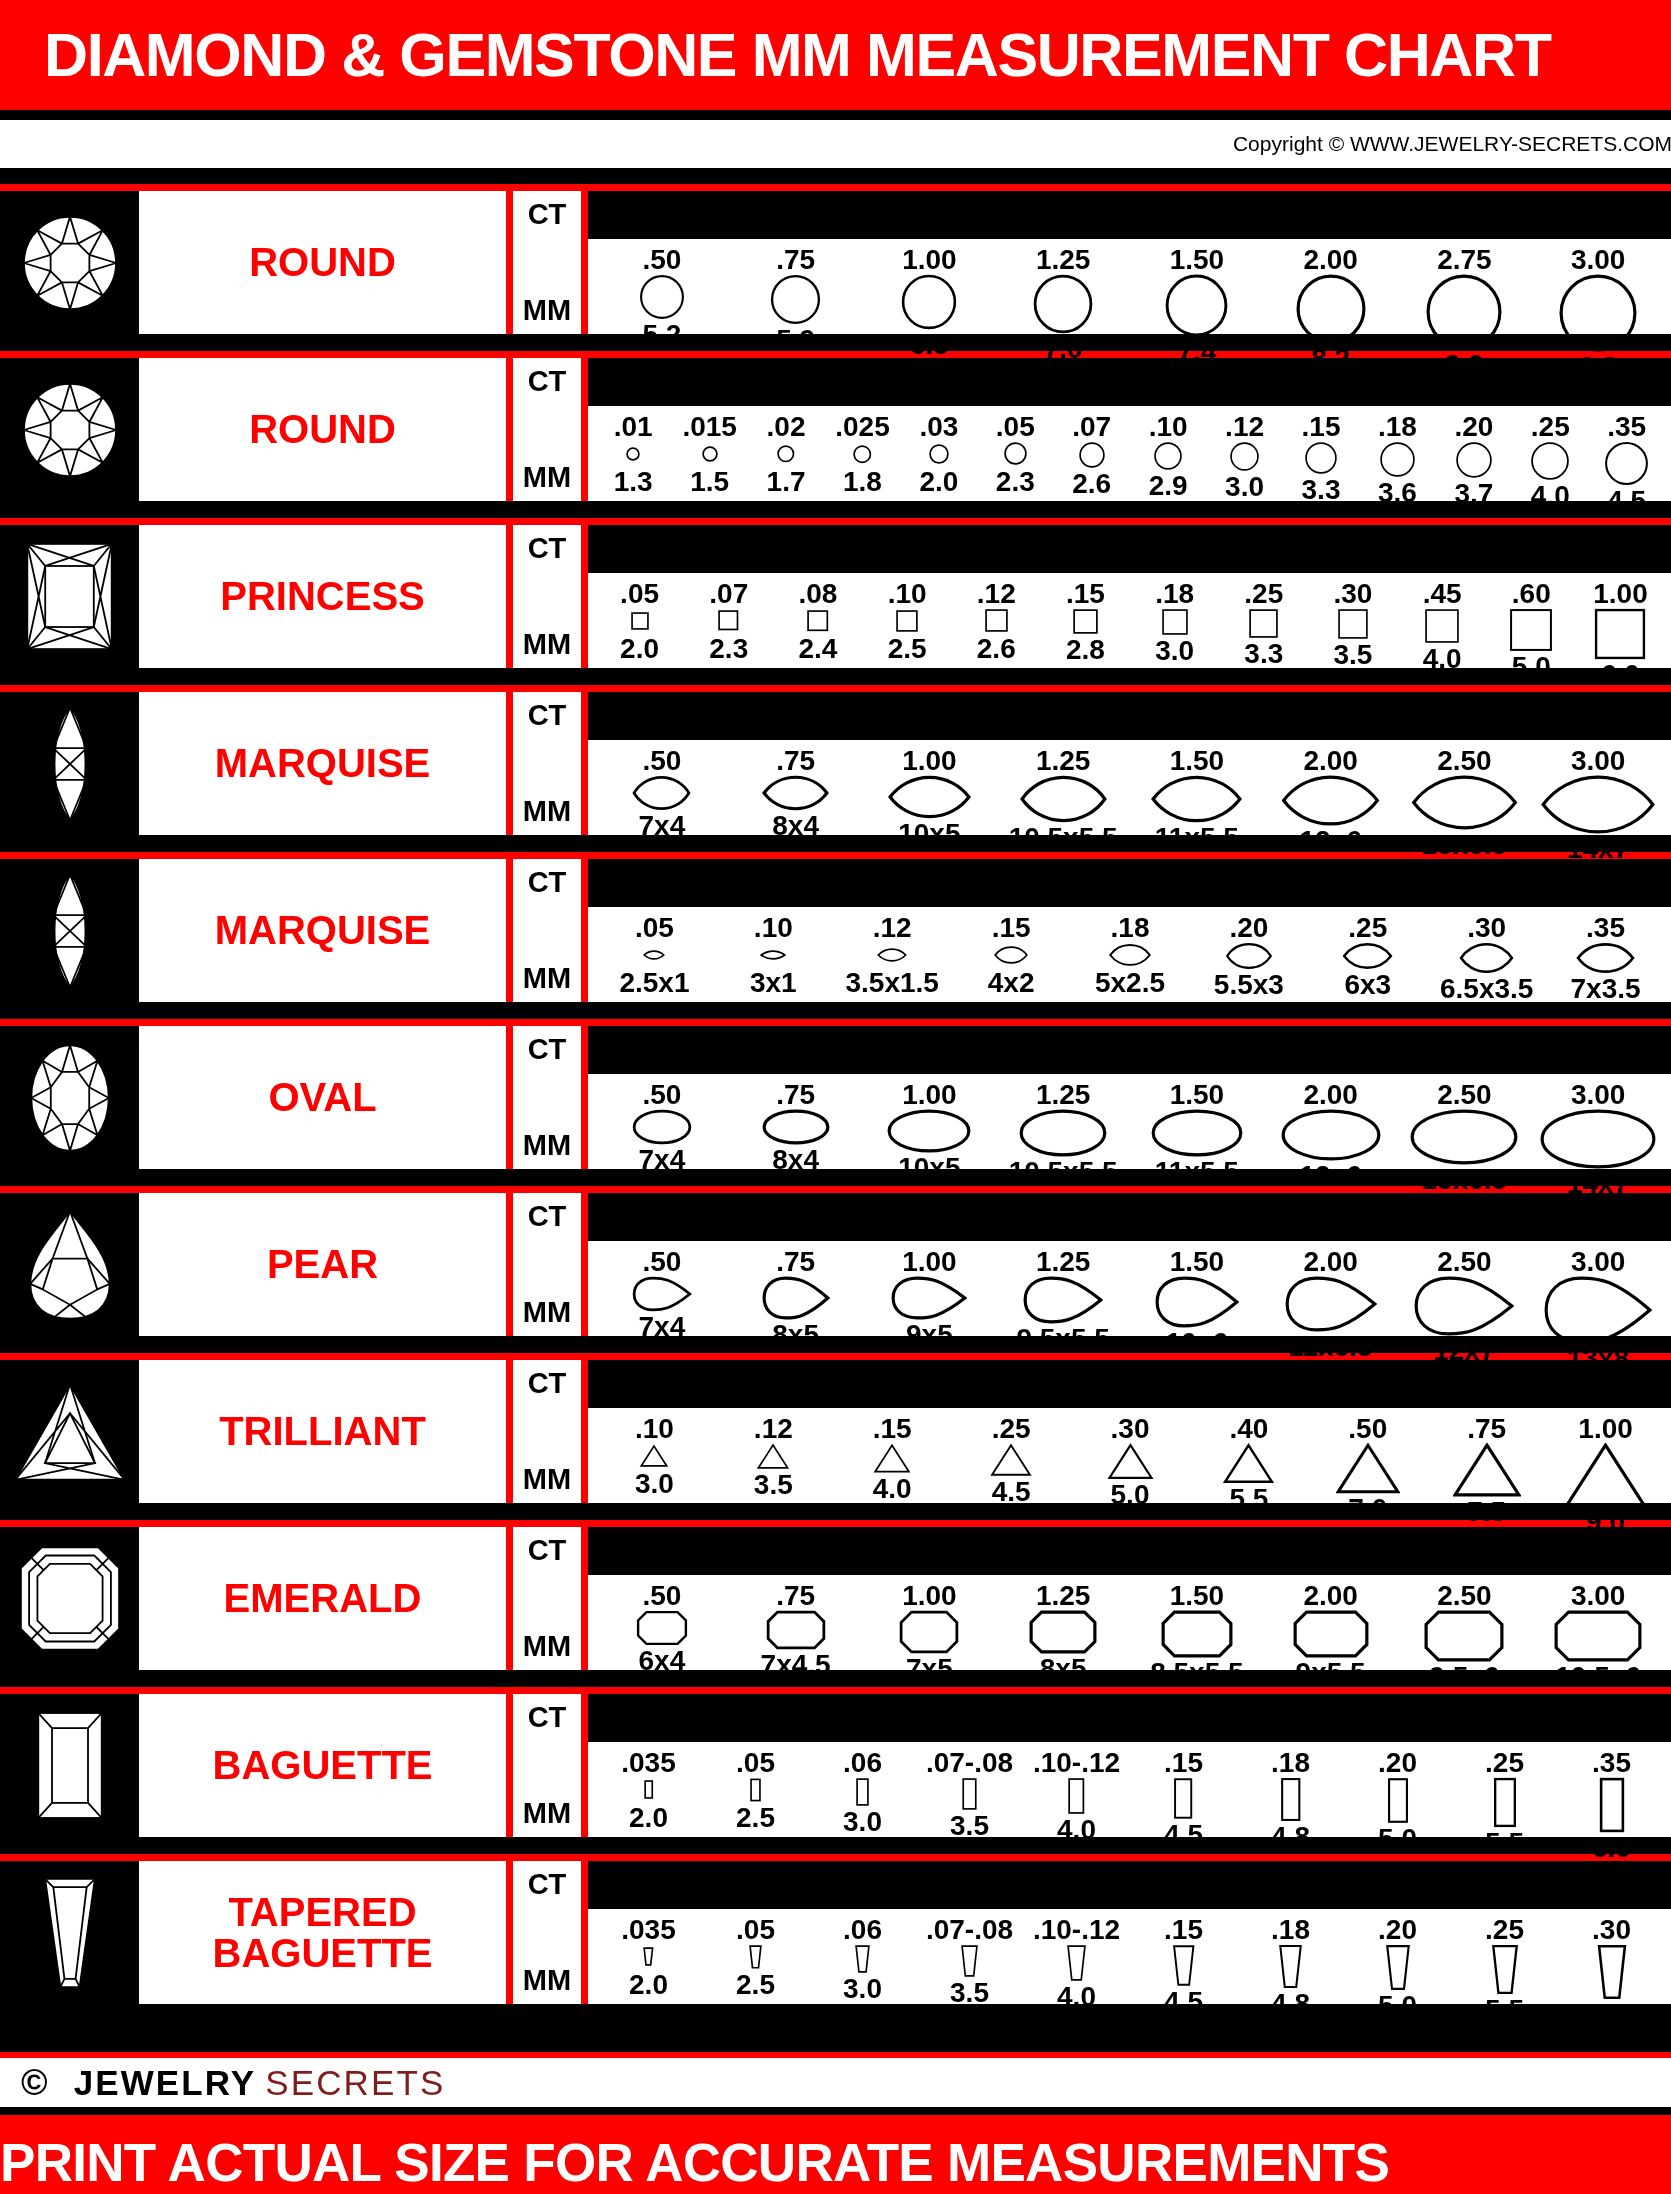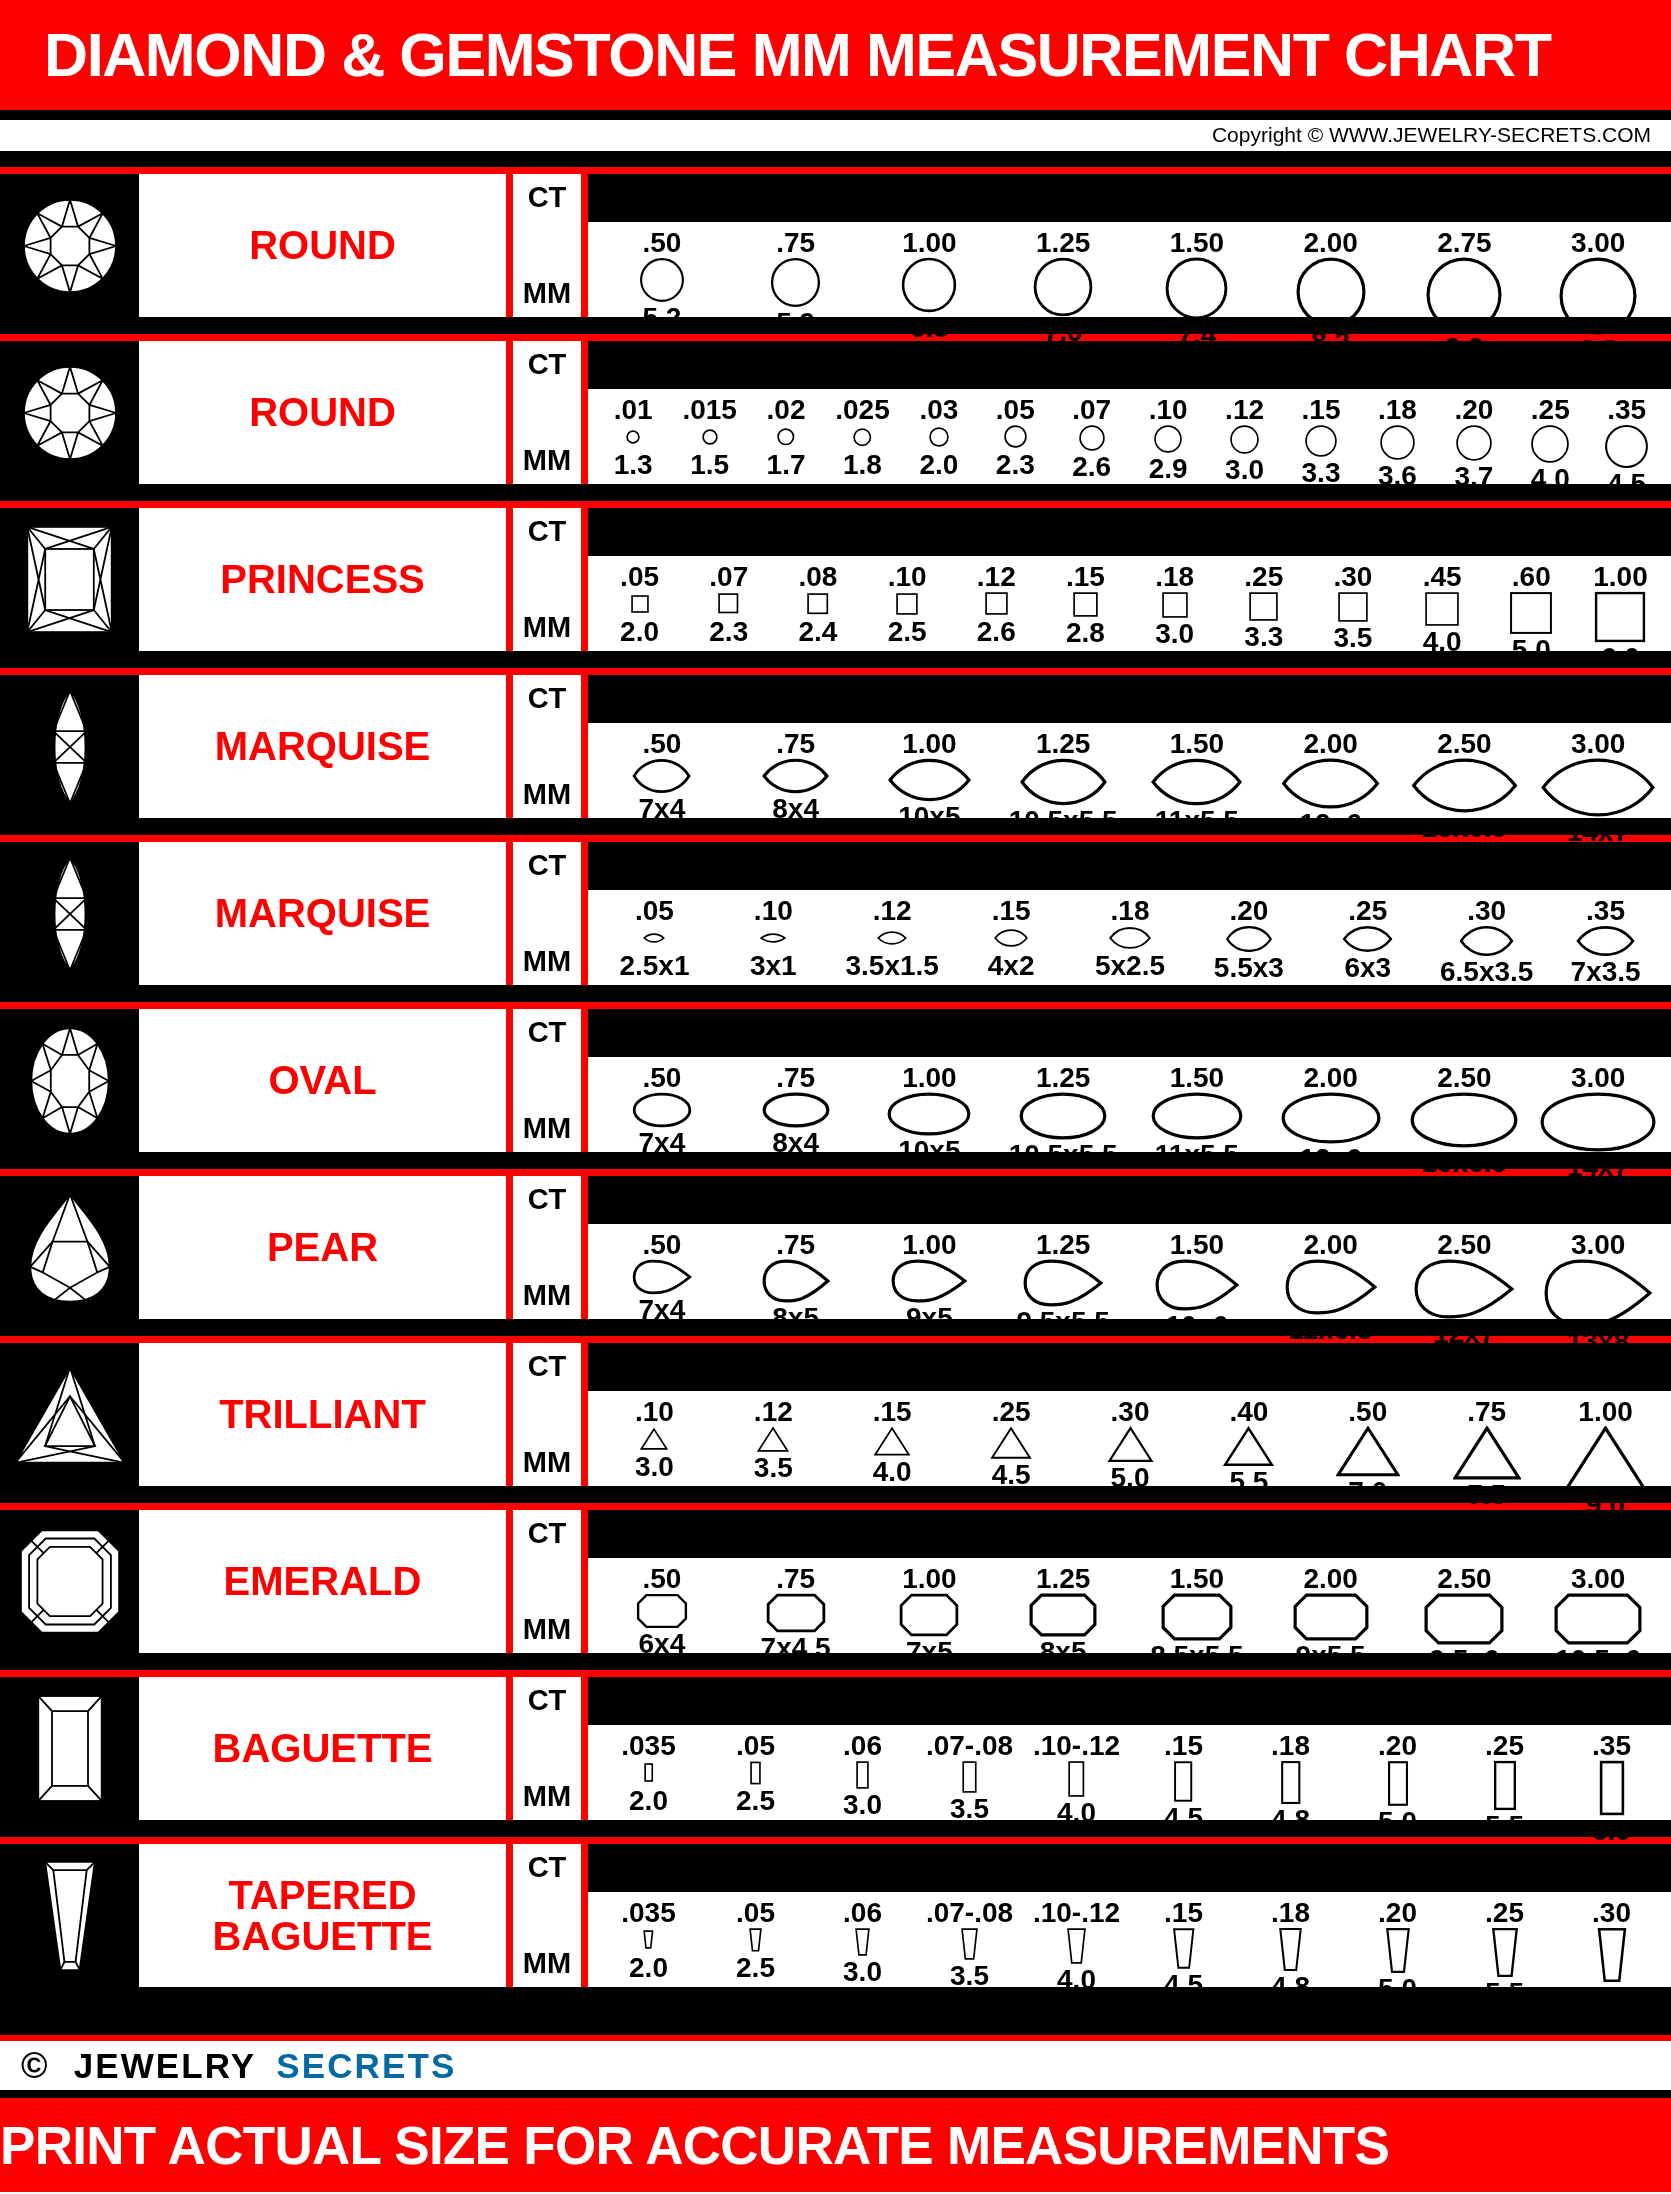--- a/index.html
+++ b/index.html
@@ -6,40 +6,40 @@
   body{width:1672px;font-family:"Liberation Sans",sans-serif;}
   .page{width:1672px;height:2194px;overflow:hidden;background:#fff;}
 
   .hdr{height:110px;background:#fe0000;display:flex;align-items:center;padding-left:44px;box-sizing:border-box;}
   .hdr span{color:#fff;font-size:61px;font-weight:bold;letter-spacing:-1.4px;white-space:nowrap;}
 
   .stripe{background:#000;width:100%;}
   .s14{height:9.8px}.s24{height:16.7px}.s45{height:31px}.s12{height:8.4px}
   .redline{height:5.6px;background:#fe0000;}
 
-  .copyband{height:31px;background:#fff;display:flex;align-items:center;justify-content:flex-end;padding-right:21px;box-sizing:border-box;}
+  .copyband{height:48px;background:#fff;display:flex;align-items:center;justify-content:flex-end;box-sizing:border-box;}
   .copyband span{font-size:21px;color:#000;}
 
   .row{height:167px;box-sizing:border-box;border-top:7px solid #fe0000;background:#000;display:flex;padding-bottom:17.4px;}
   .rowicon{flex:0 0 139px;display:flex;align-items:center;justify-content:center;}
   .namebox{flex:0 0 367px;background:#fff;display:flex;align-items:center;justify-content:center;text-align:center;
            color:#fe0000;font-weight:bold;font-size:40px;line-height:1.02;letter-spacing:0px;}
   .divider{flex:0 0 7px;background:#fe0000;}
   .ctmm{flex:0 0 68px;background:#fff;display:flex;flex-direction:column;justify-content:space-between;align-items:center;
         padding:7px 0;box-sizing:border-box;font-weight:bold;font-size:29px;color:#000;gap:34px;}
   .vals{flex:1;background:#fff;display:flex;padding:5.6px 7px;box-sizing:border-box;margin-top:48px;}
   .cell{flex:1;min-width:0;display:flex;flex-direction:column;justify-content:space-between;align-items:center;}
   .cellct,.cellmm{font-weight:bold;font-size:28px;line-height:29px;white-space:nowrap;color:#000;}
   .cellshape{flex:1;display:flex;align-items:center;justify-content:center;}
   .cellshape svg{display:block;}
 
   .logoband{height:49px;background:#fff;display:flex;align-items:center;padding-left:21px;box-sizing:border-box;}
   .logo-c{font-size:36px;font-weight:bold;color:#000;margin-right:4.2px;}
   .logo-j{font-size:35px;font-weight:bold;letter-spacing:2.1px;color:#000;margin-left:22px;}
-  .logo-s{font-size:35px;font-weight:bold;letter-spacing:2.1px;color:#0369a1;margin-left:20px;}
+  .logo-s{font-size:35px;font-weight:normal;letter-spacing:2.1px;color:#7f1d1d;margin-left:9px;}
 
   .footerband{height:94px;background:#fe0000;display:flex;align-items:center;justify-content:flex-start;}
   .footerband span{color:#fff;font-size:53px;font-weight:bold;letter-spacing:-0.7px;white-space:nowrap;}
 </style>
 </head>
 <body>
 
 <div class="page">
   <div class="hdr">
     <span>DIAMOND &amp; GEMSTONE MM MEASUREMENT CHART</span>

